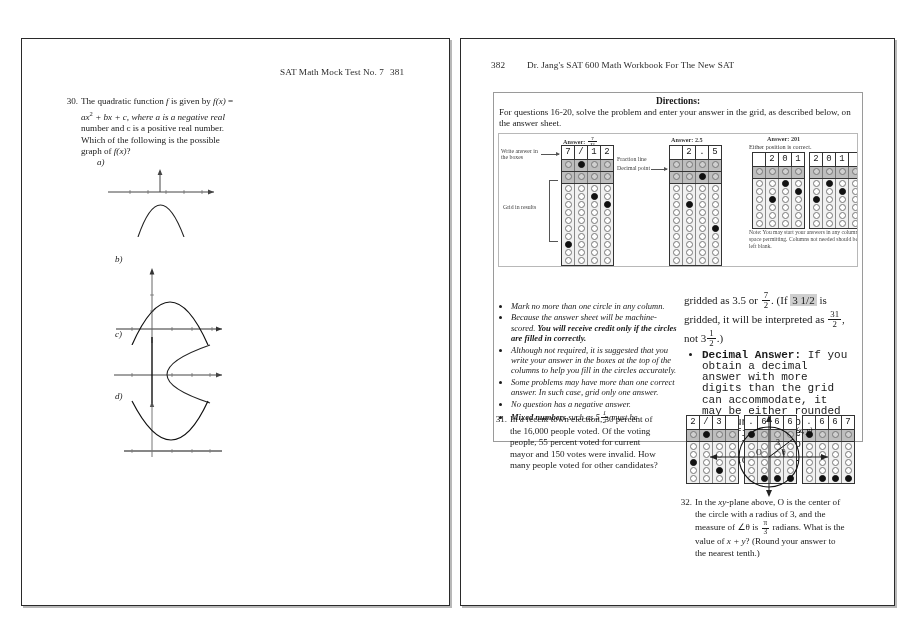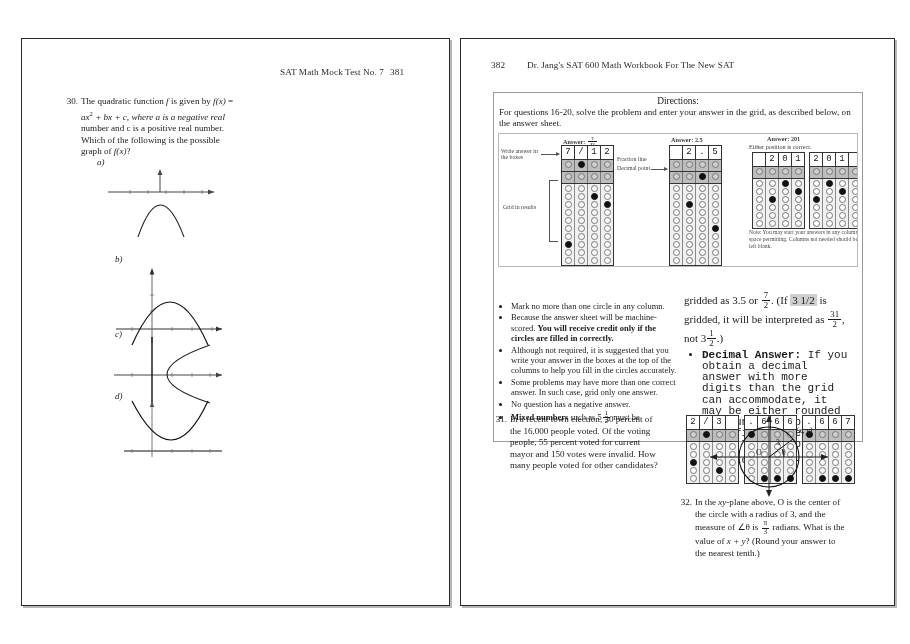--- a/index.html
+++ b/index.html
@@ -87,21 +87,21 @@
   .dirbox {
     position: absolute;
     left: 32px; top: 53px;
     width: 370px; height: 350px;
     border: 1px solid #9a9a9a;
     box-sizing: border-box;
     background: #fff;
   }
   .dir-title {
     text-align: center;
-    font-weight: normal;
+    font-weight: bold;
     font-size: 9.4px;
     margin-top: 3px;
   }
   .dir-sub {
     font-size: 9.1px;
     line-height: 11.4px;
     padding: 1px 5px 2px 5px;
   }
   .grid-illo {
     position: relative;
@@ -112,21 +112,21 @@
     overflow: hidden;
   }
   .bullets {
     position: absolute;
     left: 6px; top: 208px;
     width: 178px;
     font-size: 8.5px;
     line-height: 10.4px;
   }
   .bullets ul { margin: 0; padding-left: 11px; }
-  .bullets li { margin: 0 0 1px 0; }
+  .bullets li { margin: 0 0 1px 0; font-style: italic; }
   .rightcol {
     position: absolute;
     left: 190px; top: 198px;
     width: 172px;
     font-size: 11px;
     line-height: 11.2px;
   }
   .rightcol ul { margin: 8px; padding-left: 10px; font-family: Liberation Mono, monospace; }
   .rightcol li { margin: 0 0 2px 0; }
   .lowgrids {

